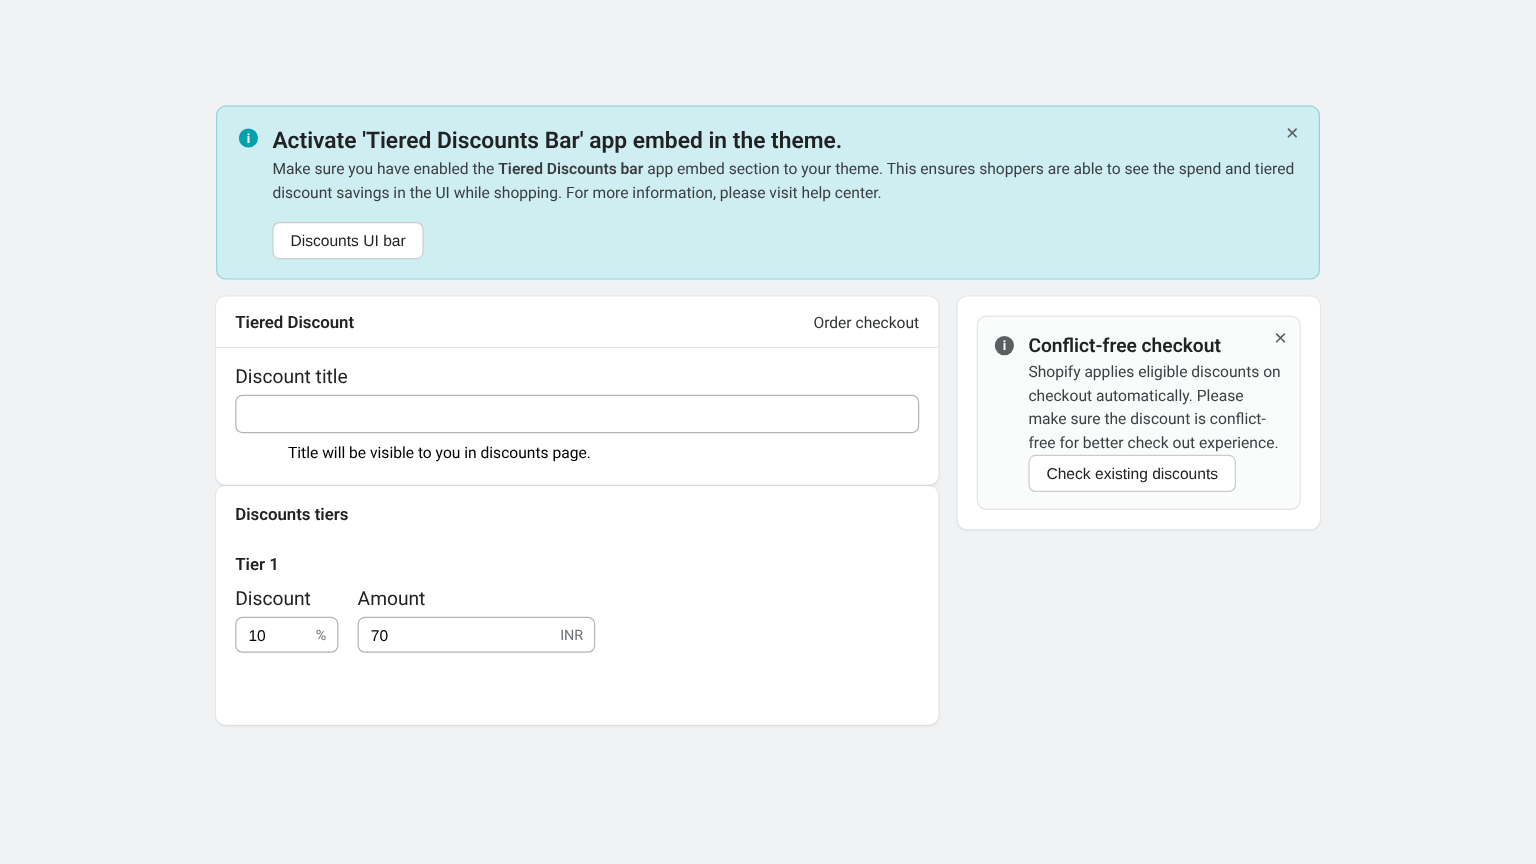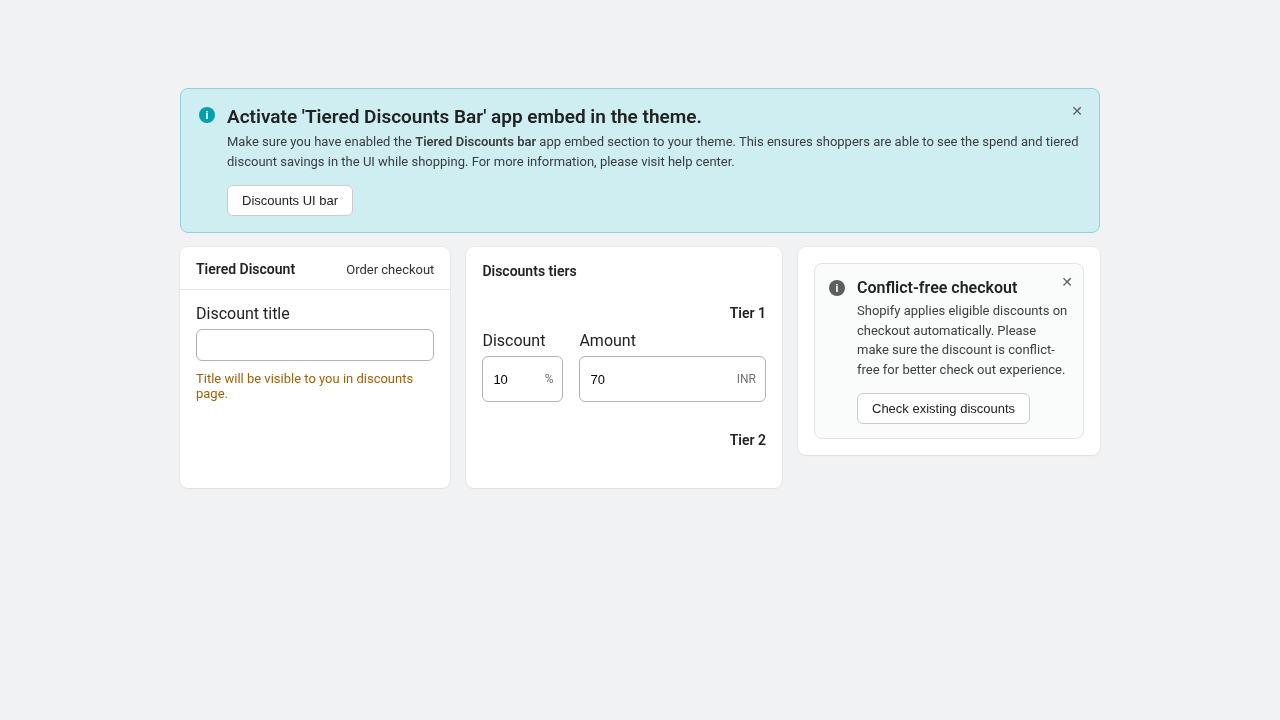--- a/index.html
+++ b/index.html
@@ -80,21 +80,21 @@
   background: #ffffff;
   border: 1px solid #c9cccf;
   border-radius: 6px;
   padding: 7px 14px;
   font-size: 13px;
   font-weight: 500;
   cursor: pointer;
   color: #202223;
 }
 .columns { display: flex; gap: 16px; }
-.col-left { flex: 1; display: flex; flex-direction: row; gap: 16px; }
+.col-left { flex: 1; display: flex; flex-direction: column; gap: 1px; }
 .col-right { width: 302px; }
 .card {
   background: #ffffff;
   border-radius: 8px;
   box-shadow: 0 0 0 1px rgba(0,0,0,.03), 0 1px 2px rgba(0,0,0,.05);
   overflow: hidden;
 }
 .card-header {
   display: flex;
   justify-content: space-between;
@@ -107,35 +107,35 @@
 .card-body { padding: 14px 16px 18px 16px; }
 .field-label { font-size: 16px; margin-bottom: 6px; display: block; }
 .text-input {
   width: 100%;
   height: 32px;
   border: 1px solid #aeb4b9;
   border-radius: 6px;
   padding: 0 10px;
   font-size: 13px;
 }
-.help-text { font-size: 13px; color: #a16207; margin-top: 10px; }
+.help-text { font-size: 13px; color: #000000; margin-top: 10px; margin-left: 44px; }
 .tiers-card .card-body2 { padding: 16px 16px 30px 16px; }
 .tiers-heading { font-size: 14px; font-weight: 600; margin-bottom: 26px; }
-.tier-title { font-size: 14px; font-weight: 600; margin-bottom: 10px; text-align: right; }
+.tier-title { font-size: 14px; font-weight: 600; margin-bottom: 10px; }
 .tier-row { display: flex; gap: 16px; margin-bottom: 30px; }
 .tier-field-sm { width: 86px; }
 .tier-field-md { width: 198px; }
 .suffix-input {
   position: relative;
   display: flex;
   align-items: center;
 }
 .suffix-input input {
   width: 100%;
-  height: 46px;
+  height: 30px;
   border: 1px solid #aeb4b9;
   border-radius: 6px;
   padding: 0 28px 0 10px;
   font-size: 13px;
 }
 .suffix-input .suffix {
   position: absolute;
   right: 10px;
   font-size: 12px;
   color: #6d7175;
@@ -166,21 +166,21 @@
   font-size: 11px;
   font-weight: bold;
   display: flex;
   align-items: center;
   justify-content: center;
   flex: 0 0 auto;
   margin-top: 2px;
 }
 .inner-body { flex: 1; }
 .inner-title { font-size: 16px; font-weight: 600; margin-bottom: 4px; }
-.inner-text { font-size: 13px; color: #3d4043; line-height: 1.5; margin-bottom: 14px; }
+.inner-text { font-size: 13px; color: #3d4043; line-height: 1.5; }
 .inner-close {
   position: absolute;
   right: 10px;
   top: 10px;
   background: transparent;
   border: none;
   color: #5c5f62;
   cursor: pointer;
   font-size: 14px;
 }
@@ -233,21 +233,20 @@
             </div>
             <div class="tier-field-md">
               <div class="field-label">Amount</div>
               <div class="suffix-input">
                 <input type="text" value="70" style="">
                 <span class="suffix">INR</span>
               </div>
             </div>
           </div>
 
-          <div class="tier-title">Tier 2</div>
         </div>
       </div>
     </div>
 
     <div class="col-right">
       <div class="side-card">
         <div class="inner-banner">
           <div class="inner-icon">i</div>
           <div class="inner-body">
             <div class="inner-title">Conflict-free checkout</div>

